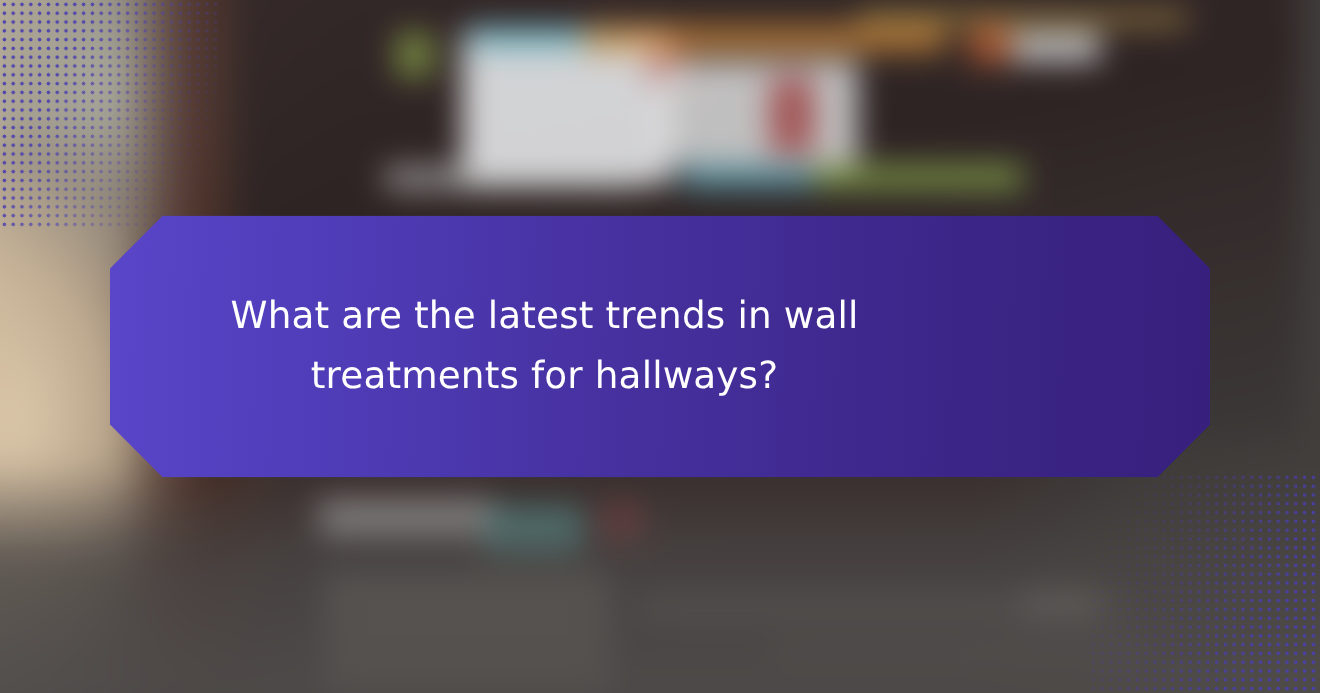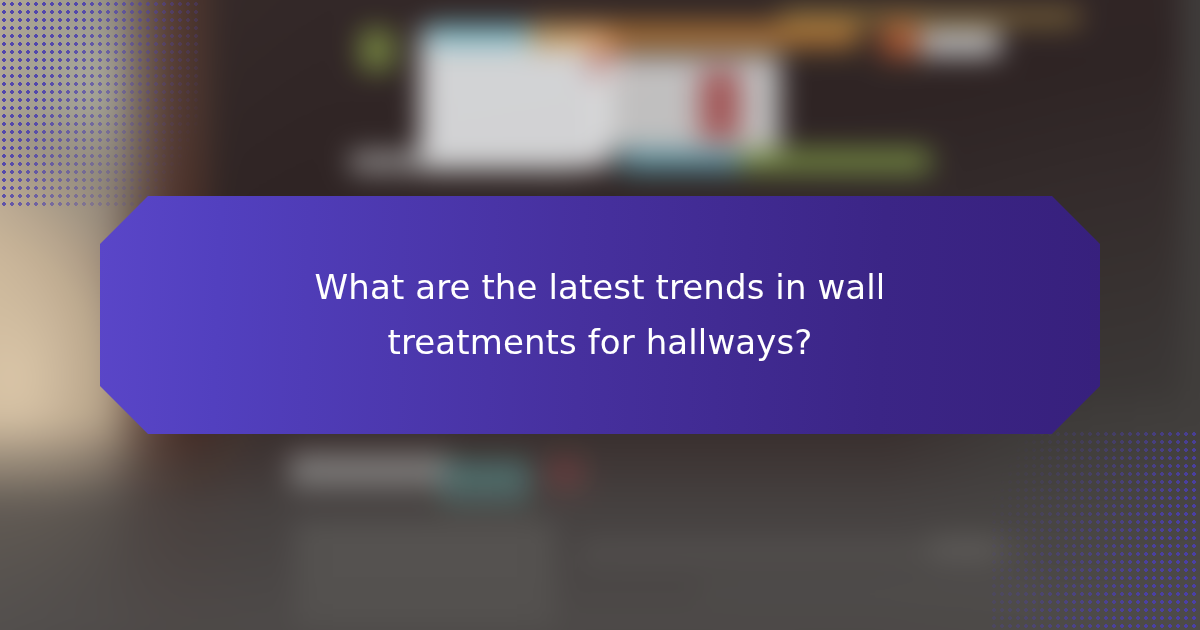--- a/index.html
+++ b/index.html
@@ -124,21 +124,20 @@
     top: 196px;
     width: 1000px;
     height: 238px;
     background: linear-gradient(92deg, #5a46c8 0%, #5240bf 12%, #46309e 48%, #3b2586 78%, #37207d 100%);
     -webkit-clip-path: polygon(48px 0, calc(100% - 48px) 0, 100% 48px, 100% calc(100% - 48px),
                  calc(100% - 48px) 100%, 48px 100%, 0 calc(100% - 48px), 0 48px);
             clip-path: polygon(48px 0, calc(100% - 48px) 0, 100% 48px, 100% calc(100% - 48px),
                  calc(100% - 48px) 100%, 48px 100%, 0 calc(100% - 48px), 0 48px);
     display: flex;
     align-items: center;
-    justify-content: center;
   }
 
   .banner-title {
     color: #ffffff;
     font-family: "DejaVu Sans", "Liberation Sans", sans-serif;
     font-size: 34px;
     font-weight: 400;
     line-height: 1.62;
     text-align: center;
     letter-spacing: 0.1px;

